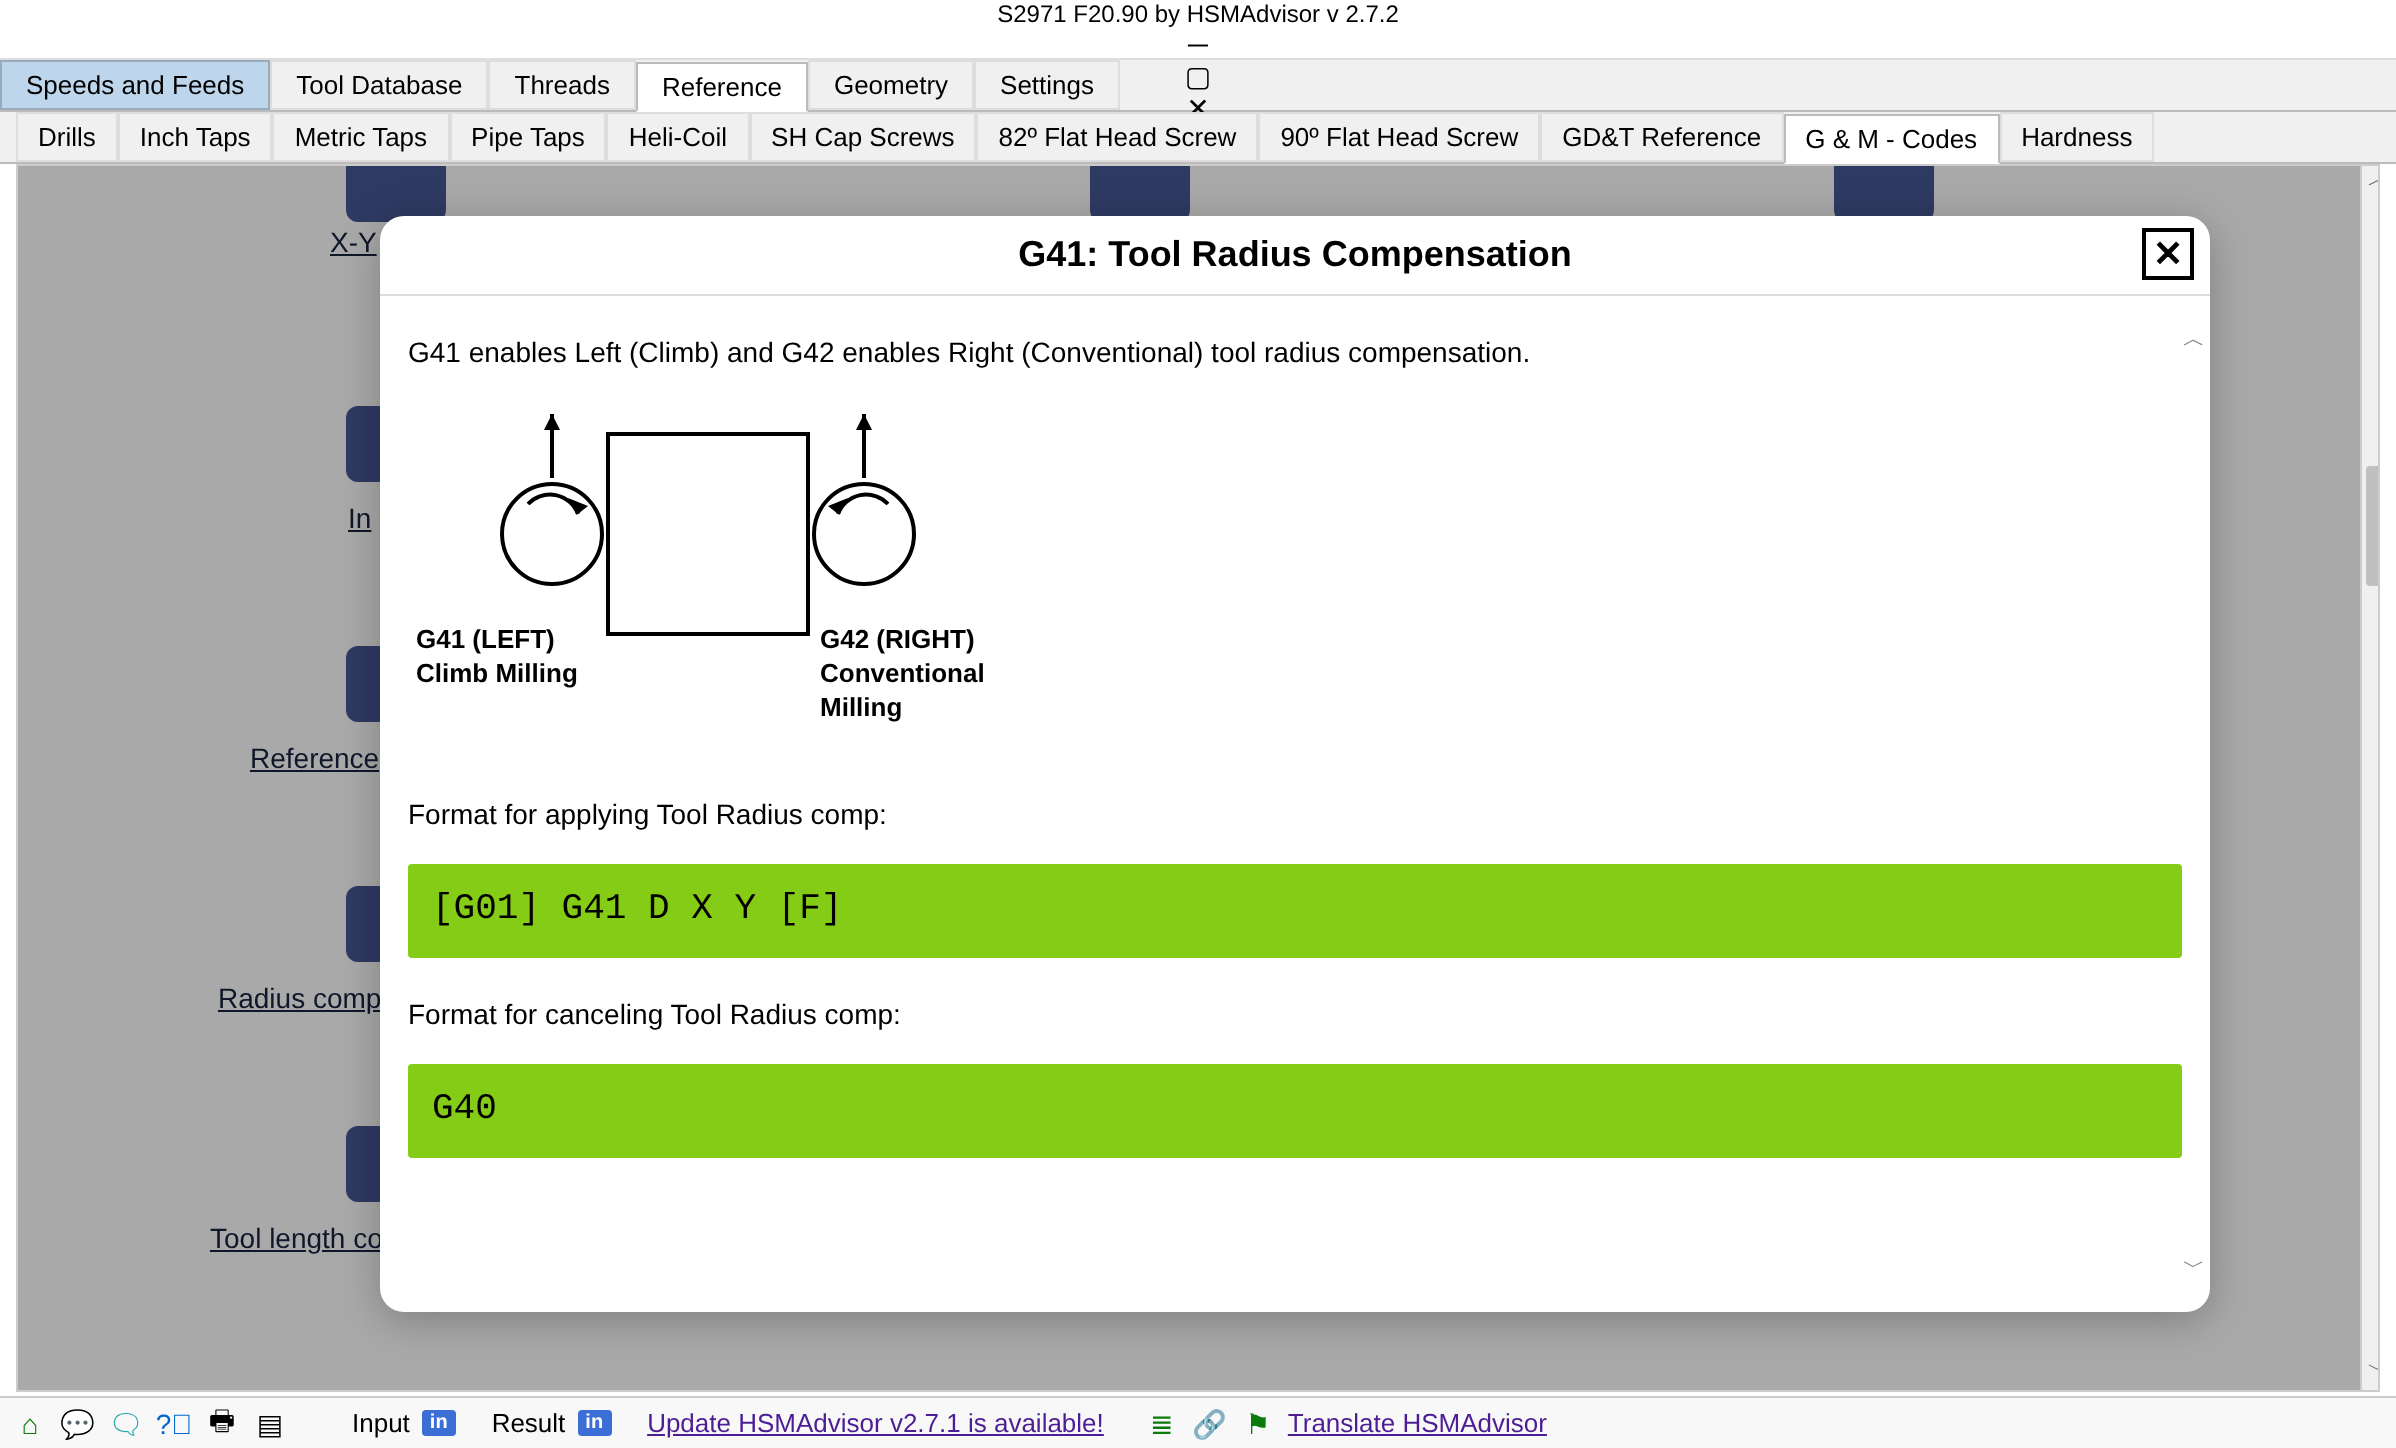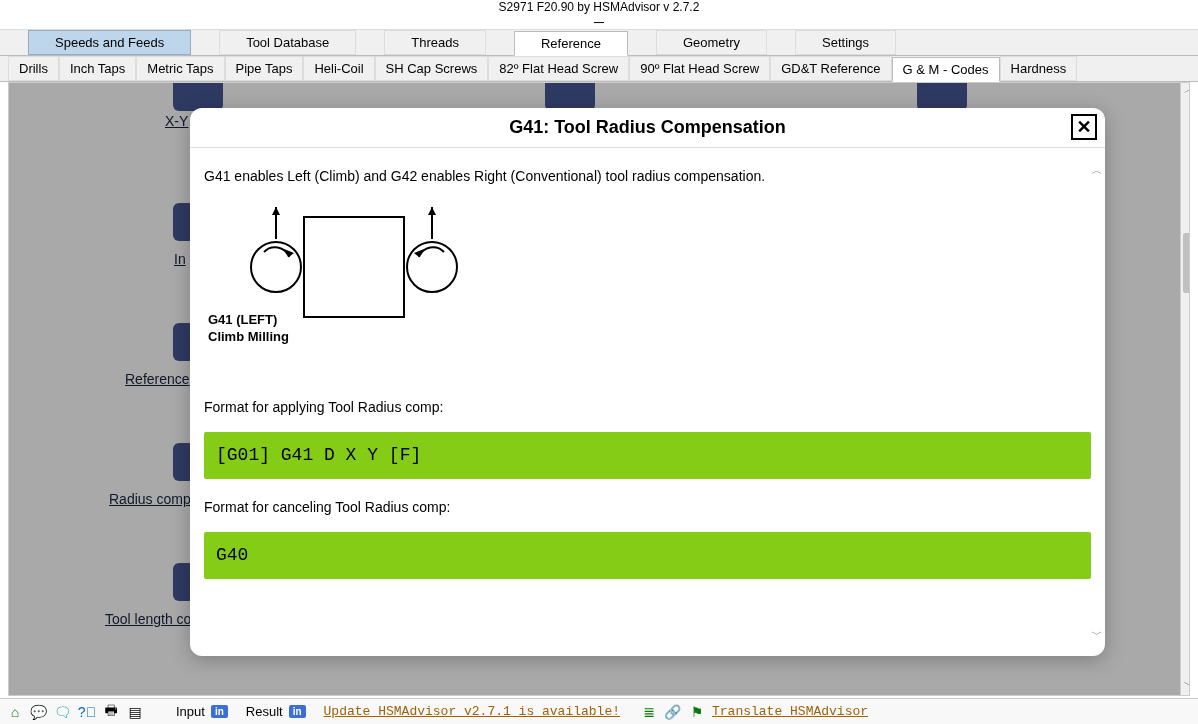--- a/index.html
+++ b/index.html
@@ -4,21 +4,21 @@
 <style>
 * { box-sizing: border-box; margin: 0; padding: 0; }
 body { font-family: Arial, sans-serif; font-size: 13px; background: #fff; overflow: hidden; width: 1198px; height: 724px; position: relative; }
 
 .titlebar { height: 30px; display: flex; align-items: center; border-bottom: 1px solid #ddd; background: #fff; padding: 0 5px; flex-direction: column; }
 .titlebar .icon { width: 16px; height: 16px; background: #555; border-radius: 2px; margin-right: 6px; display:inline-block; }
 .titlebar .title { flex: 1; font-size: 12px; color: #000; }
 .winbtn { width: 45px; height: 30px; display: flex; align-items: center; justify-content: center; color: #000; font-size: 14px; }
 
 .main-tabs { display: flex; border-bottom: 1px solid #bbb; background: #f0f0f0; height: 26px; }
-.main-tab { padding: 4px 26px; font-size: 13px; border: 1px solid transparent; background: #bed6ec; border: 1px solid #9ab; margin-right: 0; cursor: pointer; display:flex; align-items:center;margin-left:28px; }
+.main-tab { padding: 4px 12px; font-size: 13px; border: 1px solid transparent; background: #bed6ec; border: 1px solid #9ab; margin-right: 0; cursor: pointer; display:flex; align-items:center; }
 .main-tab.plain { background: #f0f0f0; border: 1px solid #ddd; }
 .main-tab.active { background: #fff; border: 1px solid #bbb; border-bottom: 1px solid #fff; position: relative; top: 1px; }
 
 .sub-tabs { display: flex; border-bottom: 1px solid #bbb; background: #f0f0f0; height: 26px; padding-left: 8px; }
 .sub-tab { padding: 4px 10px; font-size: 13px; border: 1px solid #ddd; background: #f0f0f0; cursor: pointer; display:flex; align-items:center; }
 .sub-tab.active { background: #fff; border: 1px solid #bbb; border-bottom-color: #fff; position: relative; top: 1px; }
 
 .content-area { position: absolute; top: 82px; left: 8px; right: 8px; bottom: 28px; border: 1px solid #ccc; background: #a9a9a9; overflow: hidden; }
 .bg-grid { position: absolute; inset: 0; padding: 0 0 30px 0; }
 .bg-row { height: 120px; position: relative; }
@@ -37,21 +37,21 @@
 .modal-body { flex: 1; padding: 18px 14px 10px 14px; overflow: hidden; position: relative; font-size: 14px; line-height: 1.5; }
 .modal-body p { margin-bottom: 14px; }
 .diagram { margin: 20px 0 30px 0; height: 160px; position: relative; }
 .codeblock { background: #84cc16; padding: 10px 12px; font-family: Liberation Mono, monospace; font-size: 18px; margin: 6px 0 18px 0; border-radius: 2px; }
 .modal-scroll { position:absolute; right:2px; top:14px; bottom:14px; width:12px; }
 .modal-scroll .a{ font-size:11px; color:#888; text-align:center; }
 
 .statusbar { position: absolute; left: 0; right: 0; bottom: 0; height: 26px; border-top: 1px solid #ccc; background: #f8f8f8; display: flex; align-items: center; padding: 0 6px; gap: 6px; font-size: 13px; }
 .sb-icon { width: 18px; height: 18px; border-radius: 2px; display:inline-flex; align-items:center; justify-content:center; font-size:14px; }
 .sb-chip { background:#3b6fd6; color:#fff; font-size:10px; padding:1px 4px; border-radius:2px; font-weight:bold; }
-.sb-link { color:#a16207; text-decoration: underline; cursor:pointer;font-family:Liberation Mono, monospace; }
+.sb-link { color:#4c1d95; text-decoration: underline; cursor:pointer; }
 </style>
 </head>
 <body>
 
 <div class="titlebar">
   <span class="icon"></span>
   <span class="title">S2971 F20.90 by HSMAdvisor v 2.7.2</span>
   <div class="winbtn">─</div>
   <div class="winbtn">▢</div>
   <div class="winbtn">✕</div>
@@ -138,20 +138,25 @@
         <circle cx="228" cy="60" r="25" fill="none" stroke="#000" stroke-width="2"></circle>
         <line x1="228" y1="32" x2="228" y2="0" stroke="#000" stroke-width="2"></line>
         <polygon points="228,0 224,8 232,8" fill="#000"></polygon>
         <path d="M 240 45 A 15 15 0 0 0 215 50" fill="none" stroke="#000" stroke-width="2"></path>
         <polygon points="215,50 220,42 210,46" fill="#000"></polygon>
       </svg>
       <div style="position:absolute; left:4px; top:105px; font-size:13px; font-weight:bold; line-height:1.3">
         <div>G41 (LEFT)</div>
         <div>Climb Milling</div>
       </div>
+      <div style="position:absolute; left:206px; top:105px; font-size:13px; font-weight:bold; line-height:1.3">
+        <div>G42 (RIGHT)</div>
+        <div>Conventional</div>
+        <div>Milling</div>
+      </div>
     </div>
 
     <p>Format for applying Tool Radius comp:</p>
     <div class="codeblock">[G01] G41 D X Y [F]</div>
 
     <p>Format for canceling Tool Radius comp:</p>
     <div class="codeblock">G40</div>
 
     <div class="modal-scroll">
       <div class="a">︿</div>

